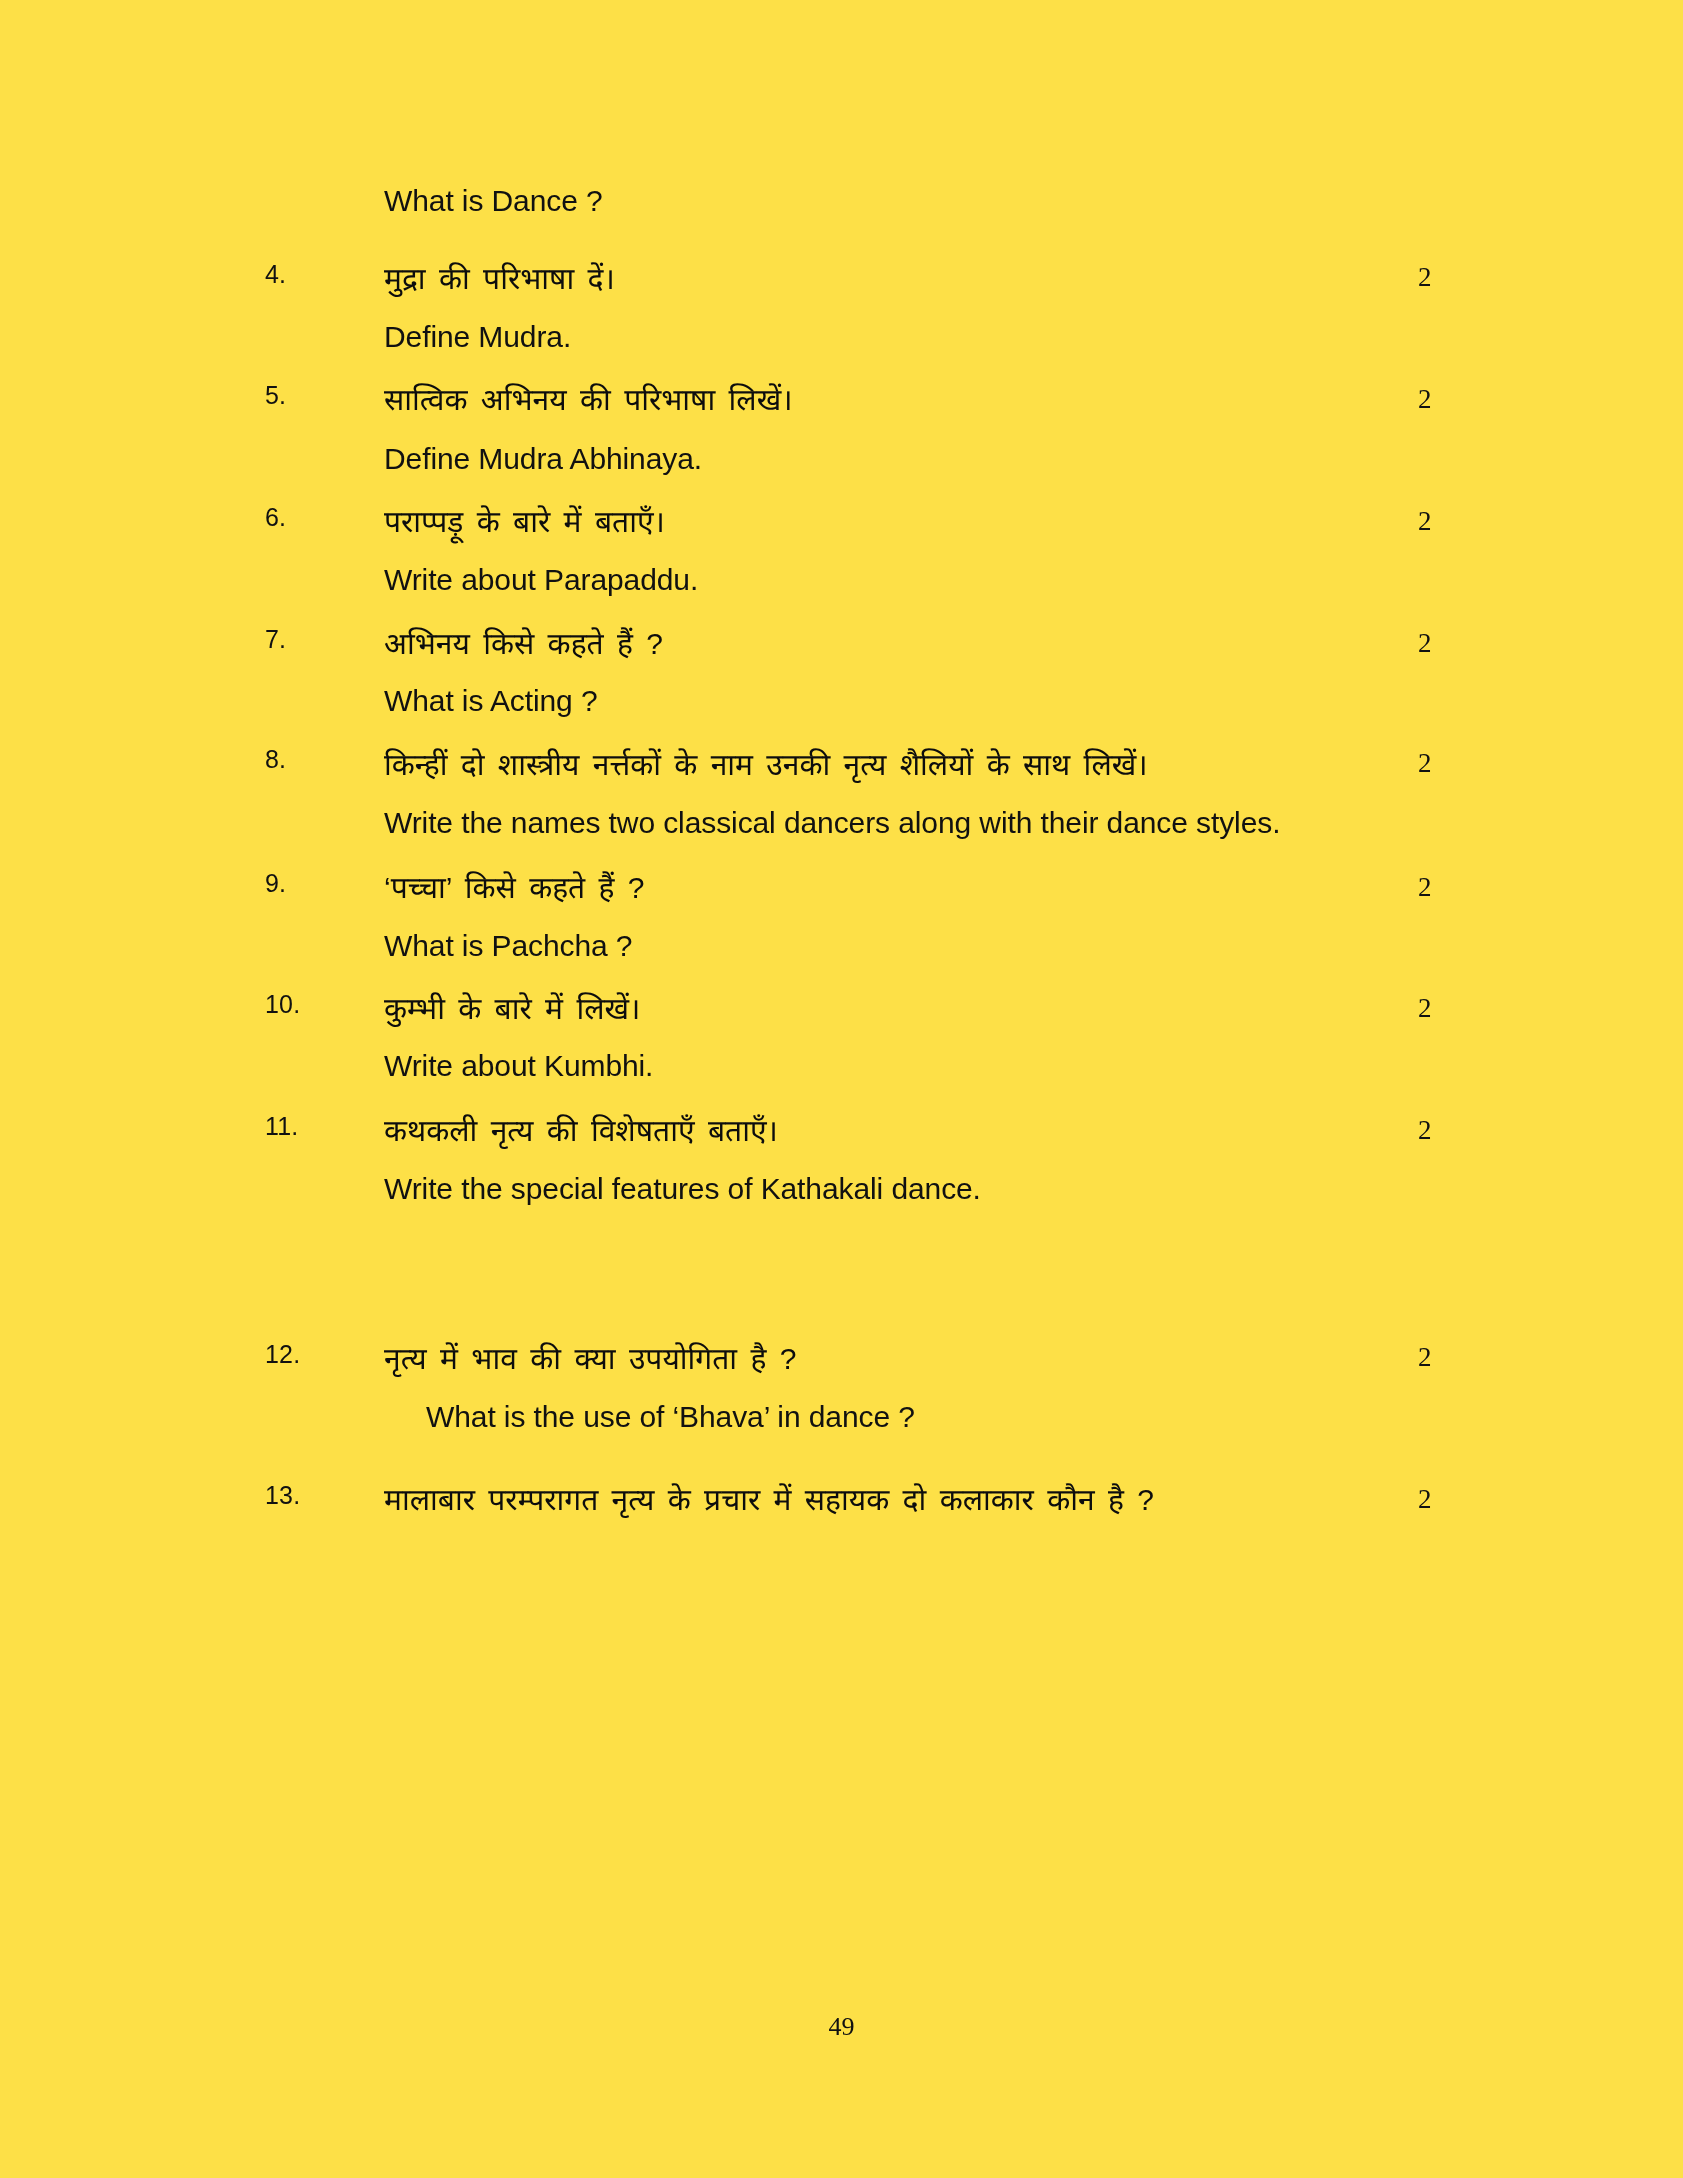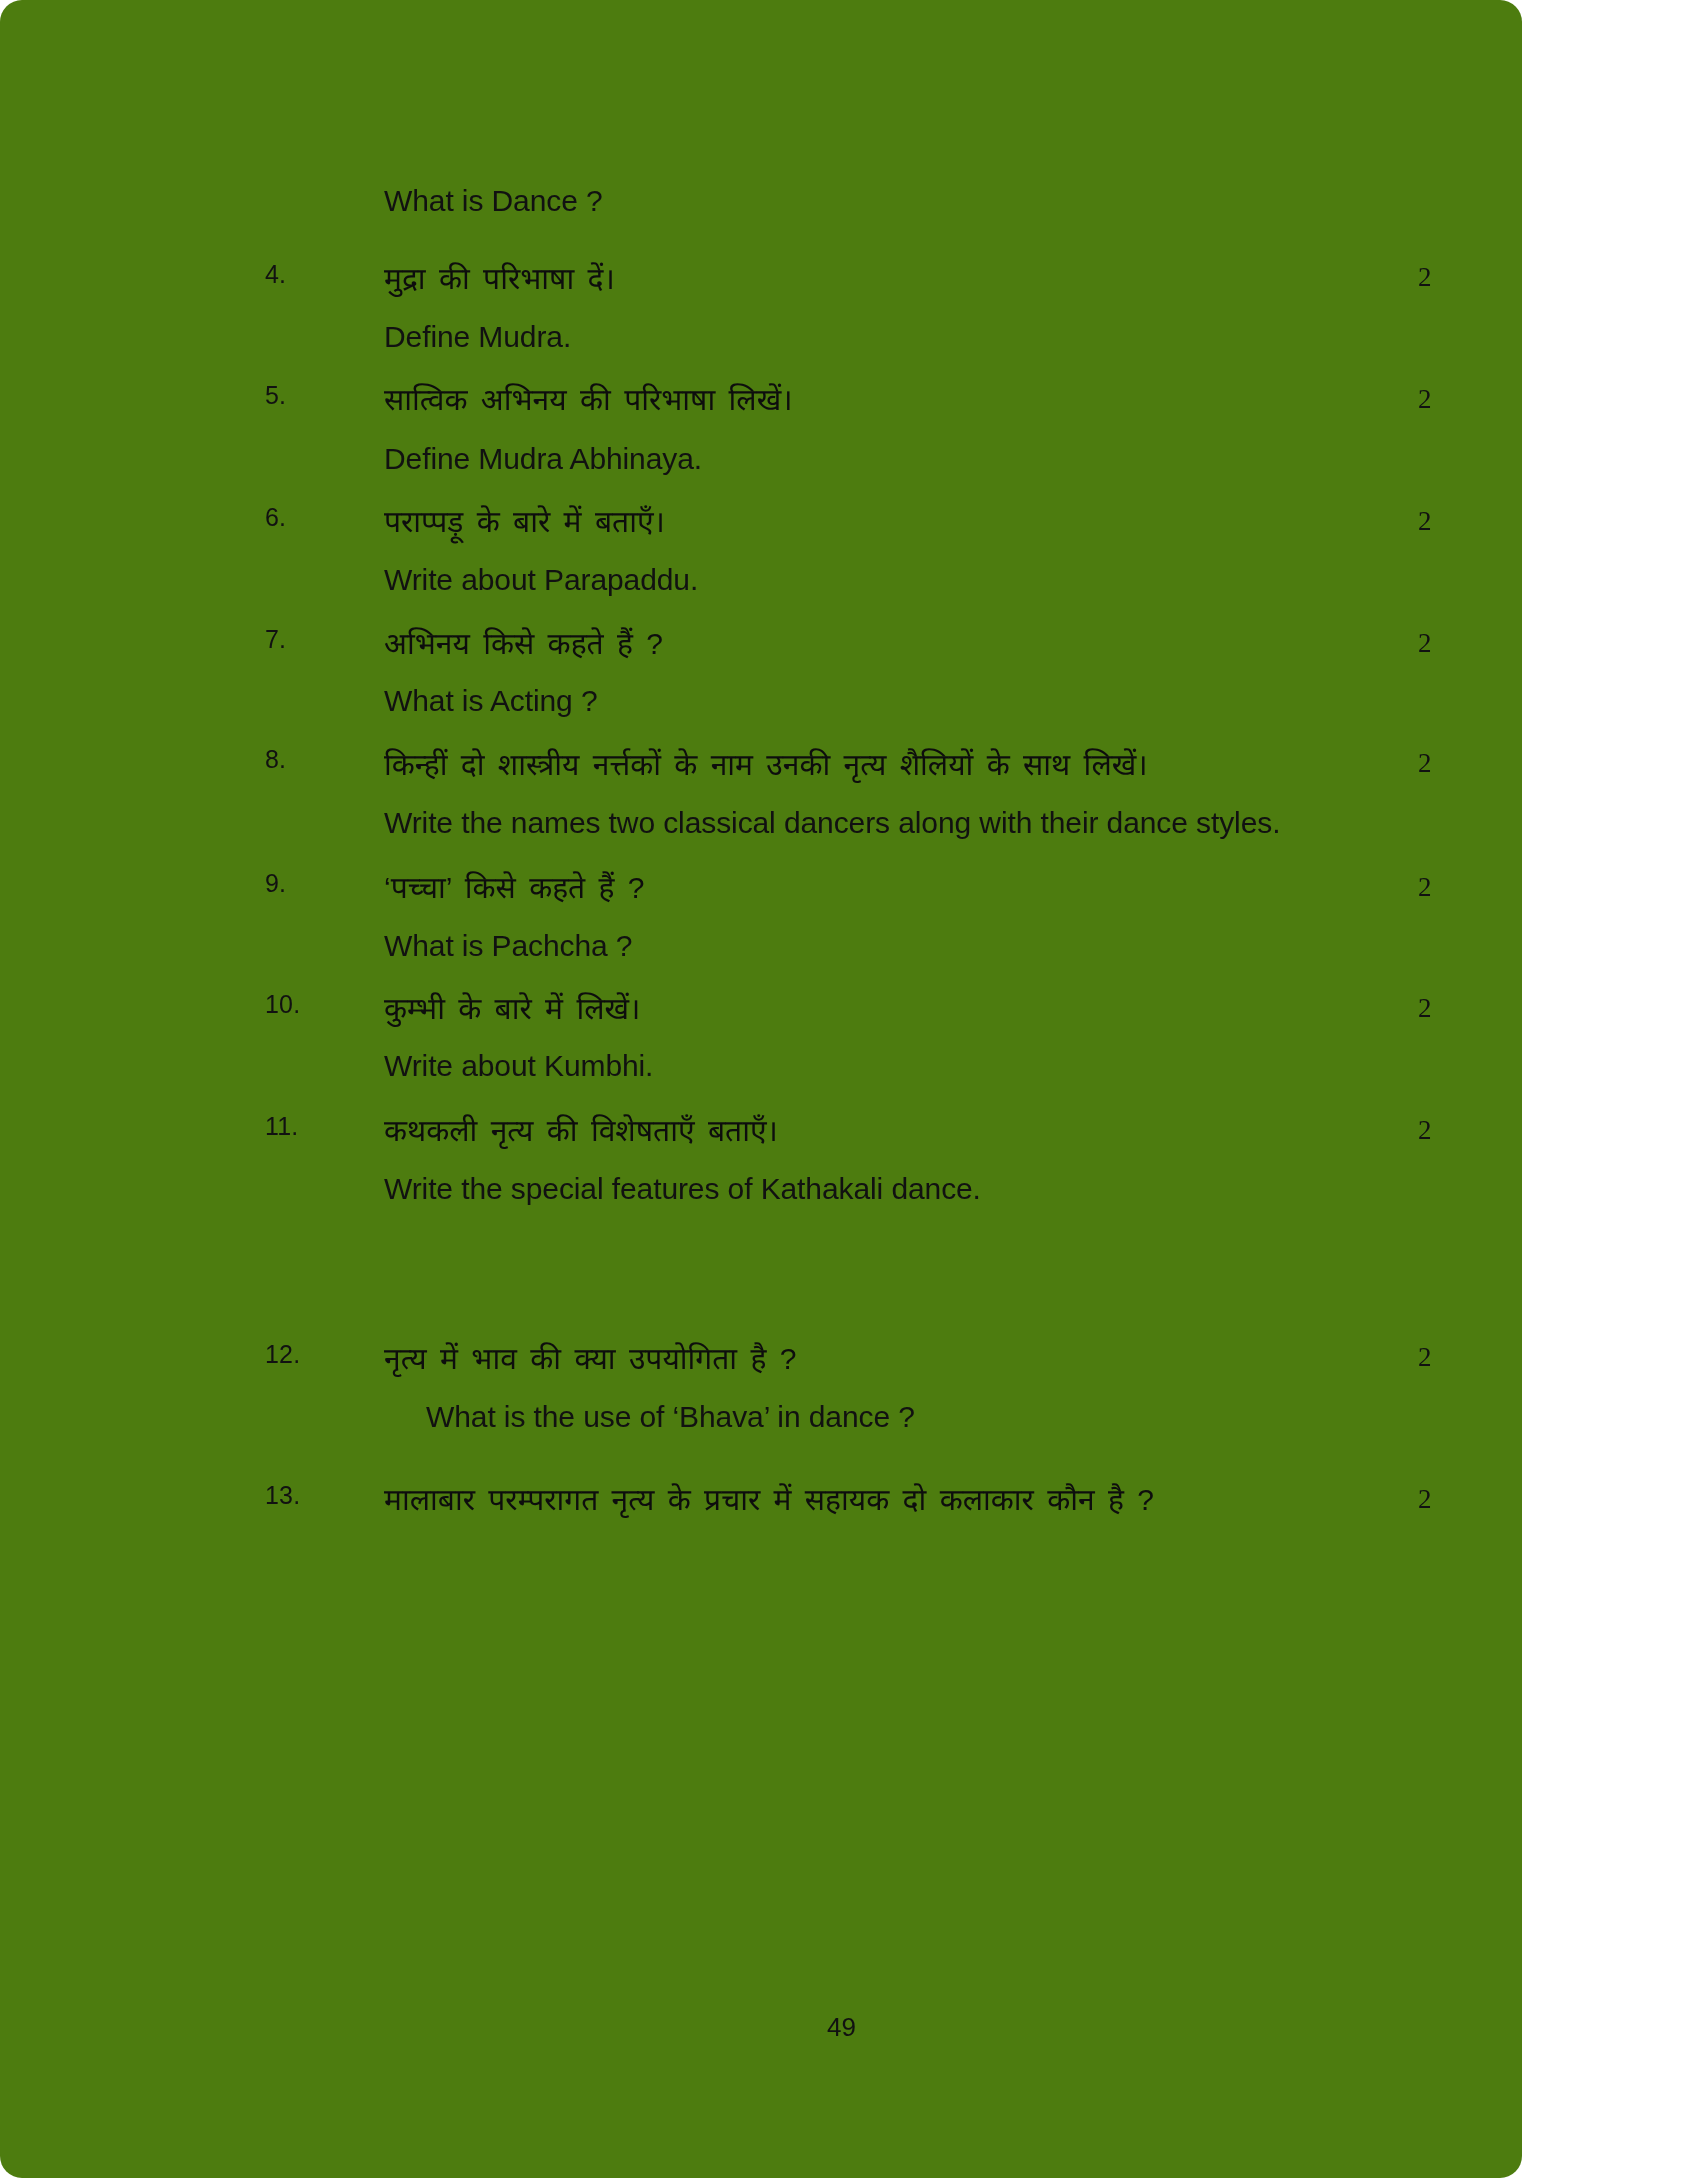--- a/index.html
+++ b/index.html
@@ -2,27 +2,26 @@
 <html><head>
 <meta charset="utf-8">
 <style>
   html, body {
     margin: 0;
     padding: 0;
     background: #ffffff;
   }
   .page {
     position: relative;
-    width: 1522px;
+    width: 1683px;
     height: 2178px;
-    background: #4d7c0f;
+    background: #fde047;
     overflow: hidden;
     font-family: "Liberation Sans", sans-serif;
     color: #000000;
-    border-radius: 22px;
   }
   .qlist {
     position: absolute;
     left: 0;
     top: 0;
     width: 1683px;
   }
   .row {
     position: relative;
     display: block;
@@ -59,21 +58,21 @@
     font-size: 30px;
     color: #111111;
     letter-spacing: -0.1px;
   }
   .pagenum {
     position: absolute;
     left: 0;
     top: 2012px;
     width: 1683px;
     text-align: center;
-    font-family: Liberation Sans, sans-serif;
+    font-family: Liberation Serif, serif;
     font-size: 26px;
     color: #111111;
   }
 </style>
 </head>
 <body>
 
 <div class="page">
 
   <div class="line english" style="top:184px">What is Dance ?</div>

